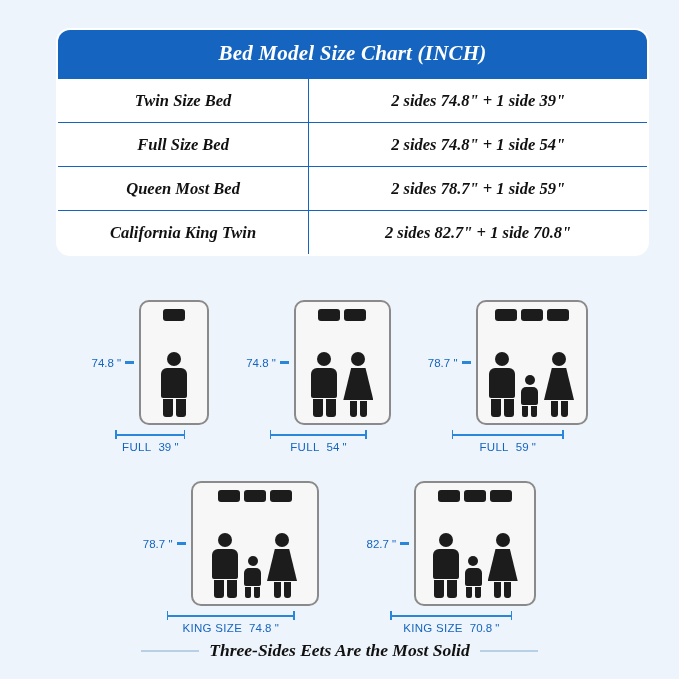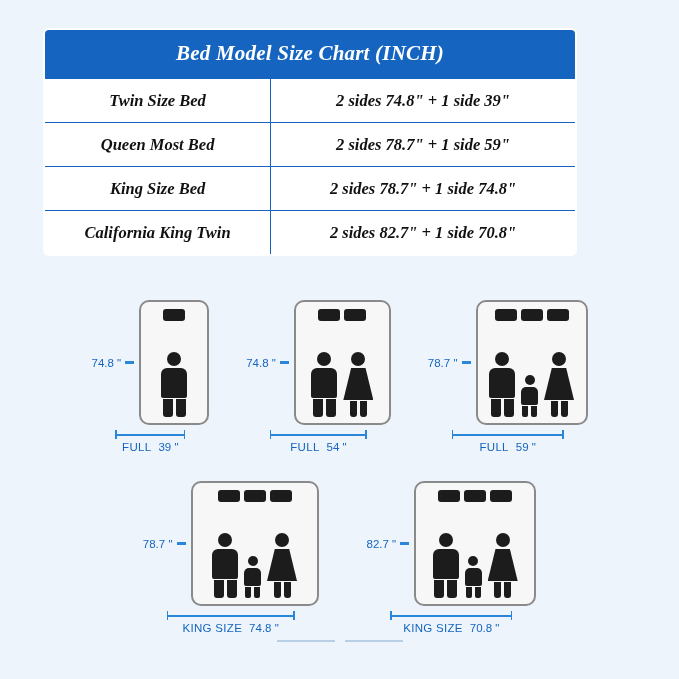--- a/index.html
+++ b/index.html
@@ -16,25 +16,25 @@
   .page {
     position: relative;
     width: 679px;
     height: 679px;
     box-sizing: border-box;
   }
 
   
   .table-wrap {
     position: absolute;
-    left: 43px;
+    left: 56px;
     top: 28px;
-    width: 534px;
+    width: 593px;
     border: 2px solid #ffffff;
-    border-radius: 6px;
+    border-radius: 14px;
     overflow: hidden;
     box-sizing: border-box;
     background: #ffffff;
   }
   .table-title {
     background: #1565c0;
     color: #ffffff;
     text-align: center;
     font-family: "Liberation Serif", serif;
     font-weight: bold;
@@ -283,26 +283,26 @@
 
   <div class="table-wrap">
     <div class="table-title">Bed Model Size Chart (INCH)</div>
     <table class="size-table">
       <tbody>
           <tr>
         <td class="cell-name">Twin Size Bed</td>
         <td class="cell-val">2 sides 74.8" + 1 side 39"</td>
       </tr>
       <tr>
+        <td class="cell-name">Full Size Bed</td>
+        <td class="cell-val">2 sides 74.8" + 1 side 54"</td>
+      </tr>
+      <tr>
         <td class="cell-name">Queen Most Bed</td>
         <td class="cell-val">2 sides 78.7" + 1 side 59"</td>
-      </tr>
-      <tr>
-        <td class="cell-name">King Size Bed</td>
-        <td class="cell-val">2 sides 78.7" + 1 side 74.8"</td>
       </tr>
       <tr>
         <td class="cell-name">California King Twin</td>
         <td class="cell-val">2 sides 82.7" + 1 side 70.8"</td>
       </tr>
     </tbody>
       </table>
   </div>
 
   <div class="diagrams">
@@ -554,16 +554,17 @@
             <span class="nm">KING SIZE</span><span class="vl">70.8 "</span>
           </div>
         </div>
       </div>
 
     </div>
   </div>
 
   <div class="footer">
     <span class="line"></span>
+    <span class="footer-text">Three-Sides Eets Are the Most Solid</span>
     <span class="line"></span>
   </div>
 
 </div>
 
 </body></html>

